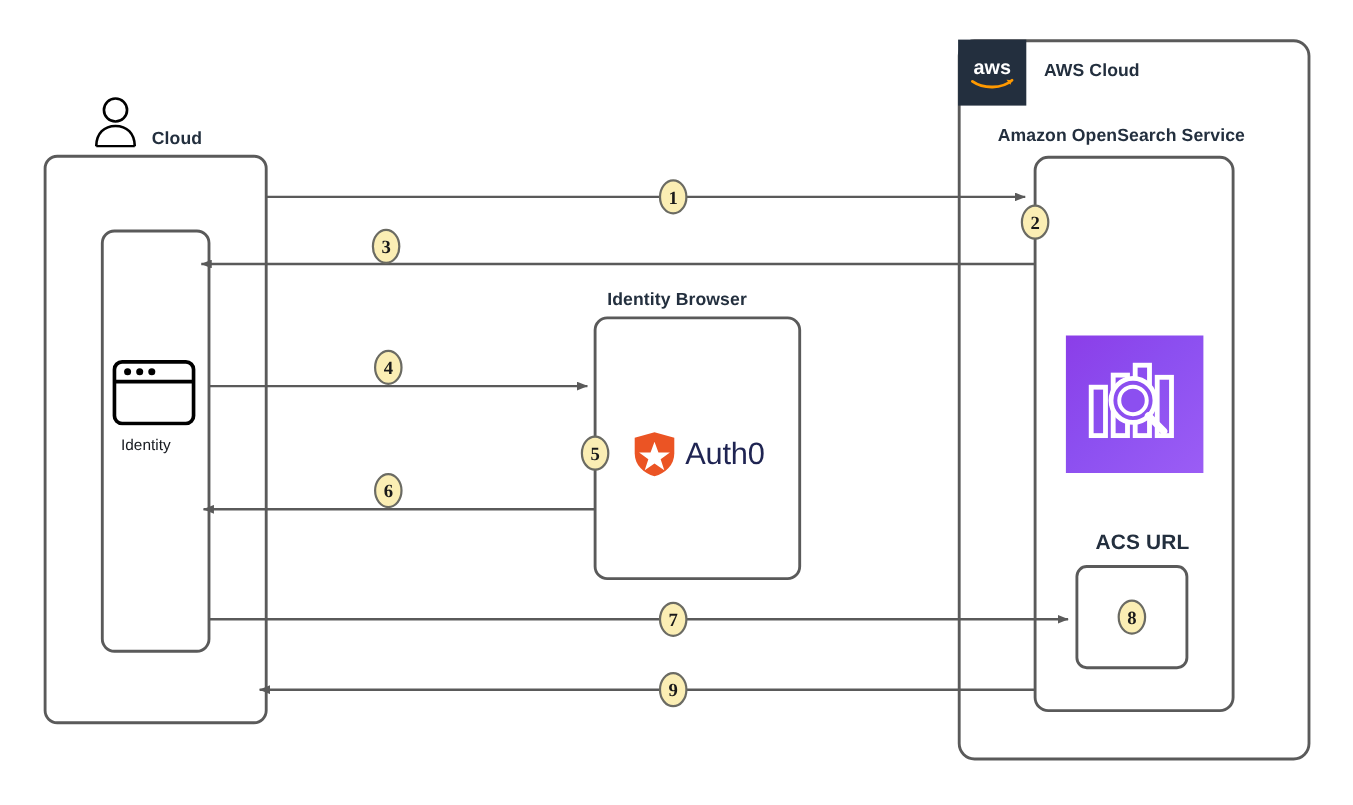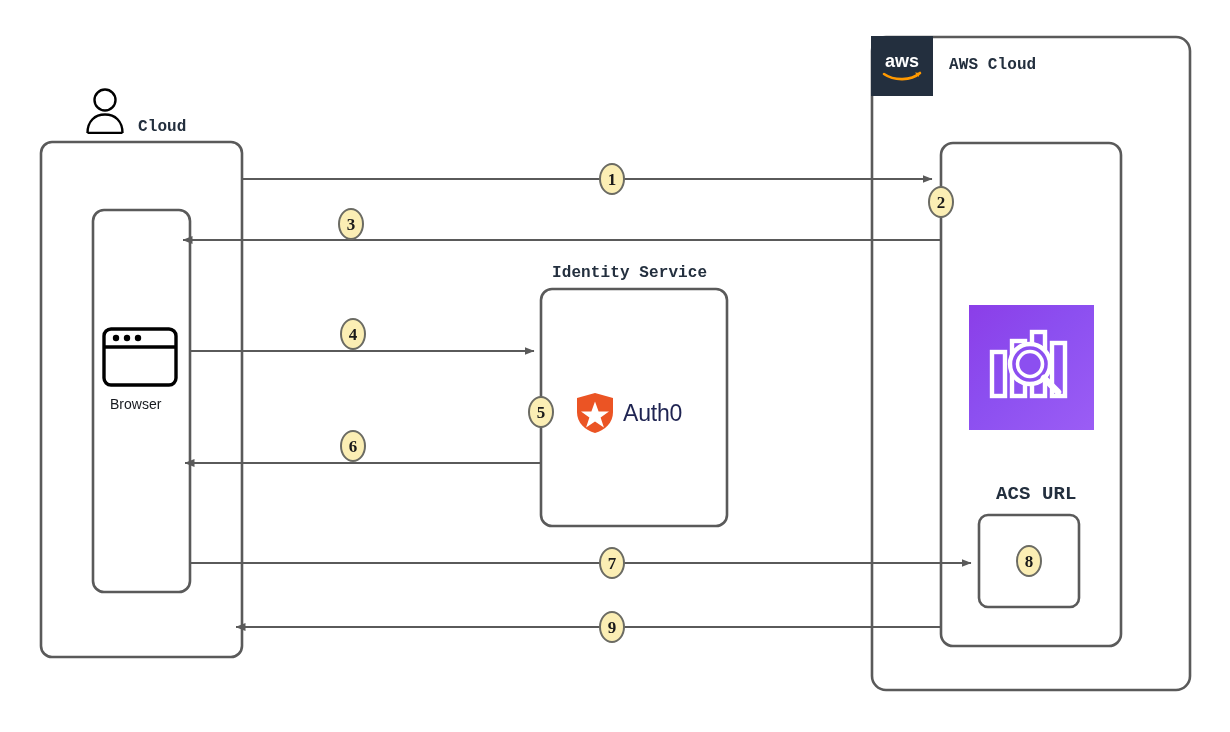--- a/index.html
+++ b/index.html
@@ -19,21 +19,21 @@
   }
   .svg-layer {
     position: absolute;
     left: 0;
     top: 0;
     width: 1230px;
     height: 732px;
   }
   .lbl {
     position: absolute;
-    font-family: Liberation Mono, monospace;
+    font-family: Liberation Sans, sans-serif;
     font-weight: bold;
     font-size: 15px;
     color: #232f3e;
     white-space: nowrap;
     letter-spacing: 0.1px;
   }
   .lbl-plain {
     position: absolute;
     font-family: "Liberation Sans", sans-serif;
     font-weight: normal;
@@ -91,21 +91,21 @@
   .auth0-wrap {
     position: absolute;
     left: 576px;
     top: 392px;
     display: flex;
     align-items: center;
     gap: 9px;
   }
   .auth0-text {
     font-family: "Liberation Sans", sans-serif;
-    font-size: 23px;
+    font-size: 28px;
     font-weight: normal;
     color: #1f2452;
     letter-spacing: -0.2px;
   }
   .person-icon {
     position: absolute;
     left: 84px;
     top: 88px;
     width: 42px;
     height: 46px;
@@ -157,33 +157,34 @@
   </div>
   <div class="lbl" style="left:949px; top:56px; font-size:16px;">AWS Cloud</div>
 
   <svg class="person-icon" viewBox="0 0 42 46" xmlns="http://www.w3.org/2000/svg">
     <circle cx="21" cy="12" r="10.5" fill="none" stroke="#000000" stroke-width="2.4"></circle>
     <path d="M3.5 45 C3.5 33, 11 26.5, 21 26.5 C31 26.5, 38.5 33, 38.5 45" fill="none" stroke="#000000" stroke-width="2.4"></path>
     <line x1="3.5" y1="45" x2="38.5" y2="45" stroke="#000000" stroke-width="2.4"></line>
   </svg>
   <div class="lbl" style="left:138px; top:118px; font-size:16px;">Cloud</div>
 
-
-  <div class="lbl" style="left:552px; top:264px; font-size:16px;">Identity Service</div>
+  <div class="lbl" style="left:907px; top:115px; font-size:16px;">Amazon OpenSearch Service</div>
+
+  <div class="lbl" style="left:552px; top:264px; font-size:16px;">Identity Browser</div>
 
   <div class="lbl" style="left:996px; top:483px; font-size:19px;">ACS URL</div>
 
   <svg class="browser-icon" viewBox="0 0 76 60" xmlns="http://www.w3.org/2000/svg">
     <rect x="2" y="2" width="72" height="56" rx="7" ry="7" fill="#ffffff" stroke="#000000" stroke-width="3.4"></rect>
     <line x1="2" y1="20" x2="74" y2="20" stroke="#000000" stroke-width="3.4"></line>
     <circle cx="14" cy="11" r="3.2" fill="#000000"></circle>
     <circle cx="25" cy="11" r="3.2" fill="#000000"></circle>
     <circle cx="36" cy="11" r="3.2" fill="#000000"></circle>
   </svg>
-  <div class="lbl-plain" style="left:110px; top:396px;">Browser</div>
+  <div class="lbl-plain" style="left:110px; top:396px;">Identity</div>
 
   <div class="os-icon">
     <svg width="92" height="92" viewBox="0 0 92 92" xmlns="http://www.w3.org/2000/svg">
       <g fill="none" stroke="#ffffff" stroke-width="4.4">
         <rect x="6" y="30" width="13" height="44"></rect>
         <rect x="26" y="19" width="13" height="55"></rect>
         <rect x="46" y="10" width="13" height="64"></rect>
         <rect x="66" y="21" width="13" height="53"></rect>
       </g>
       <g>

